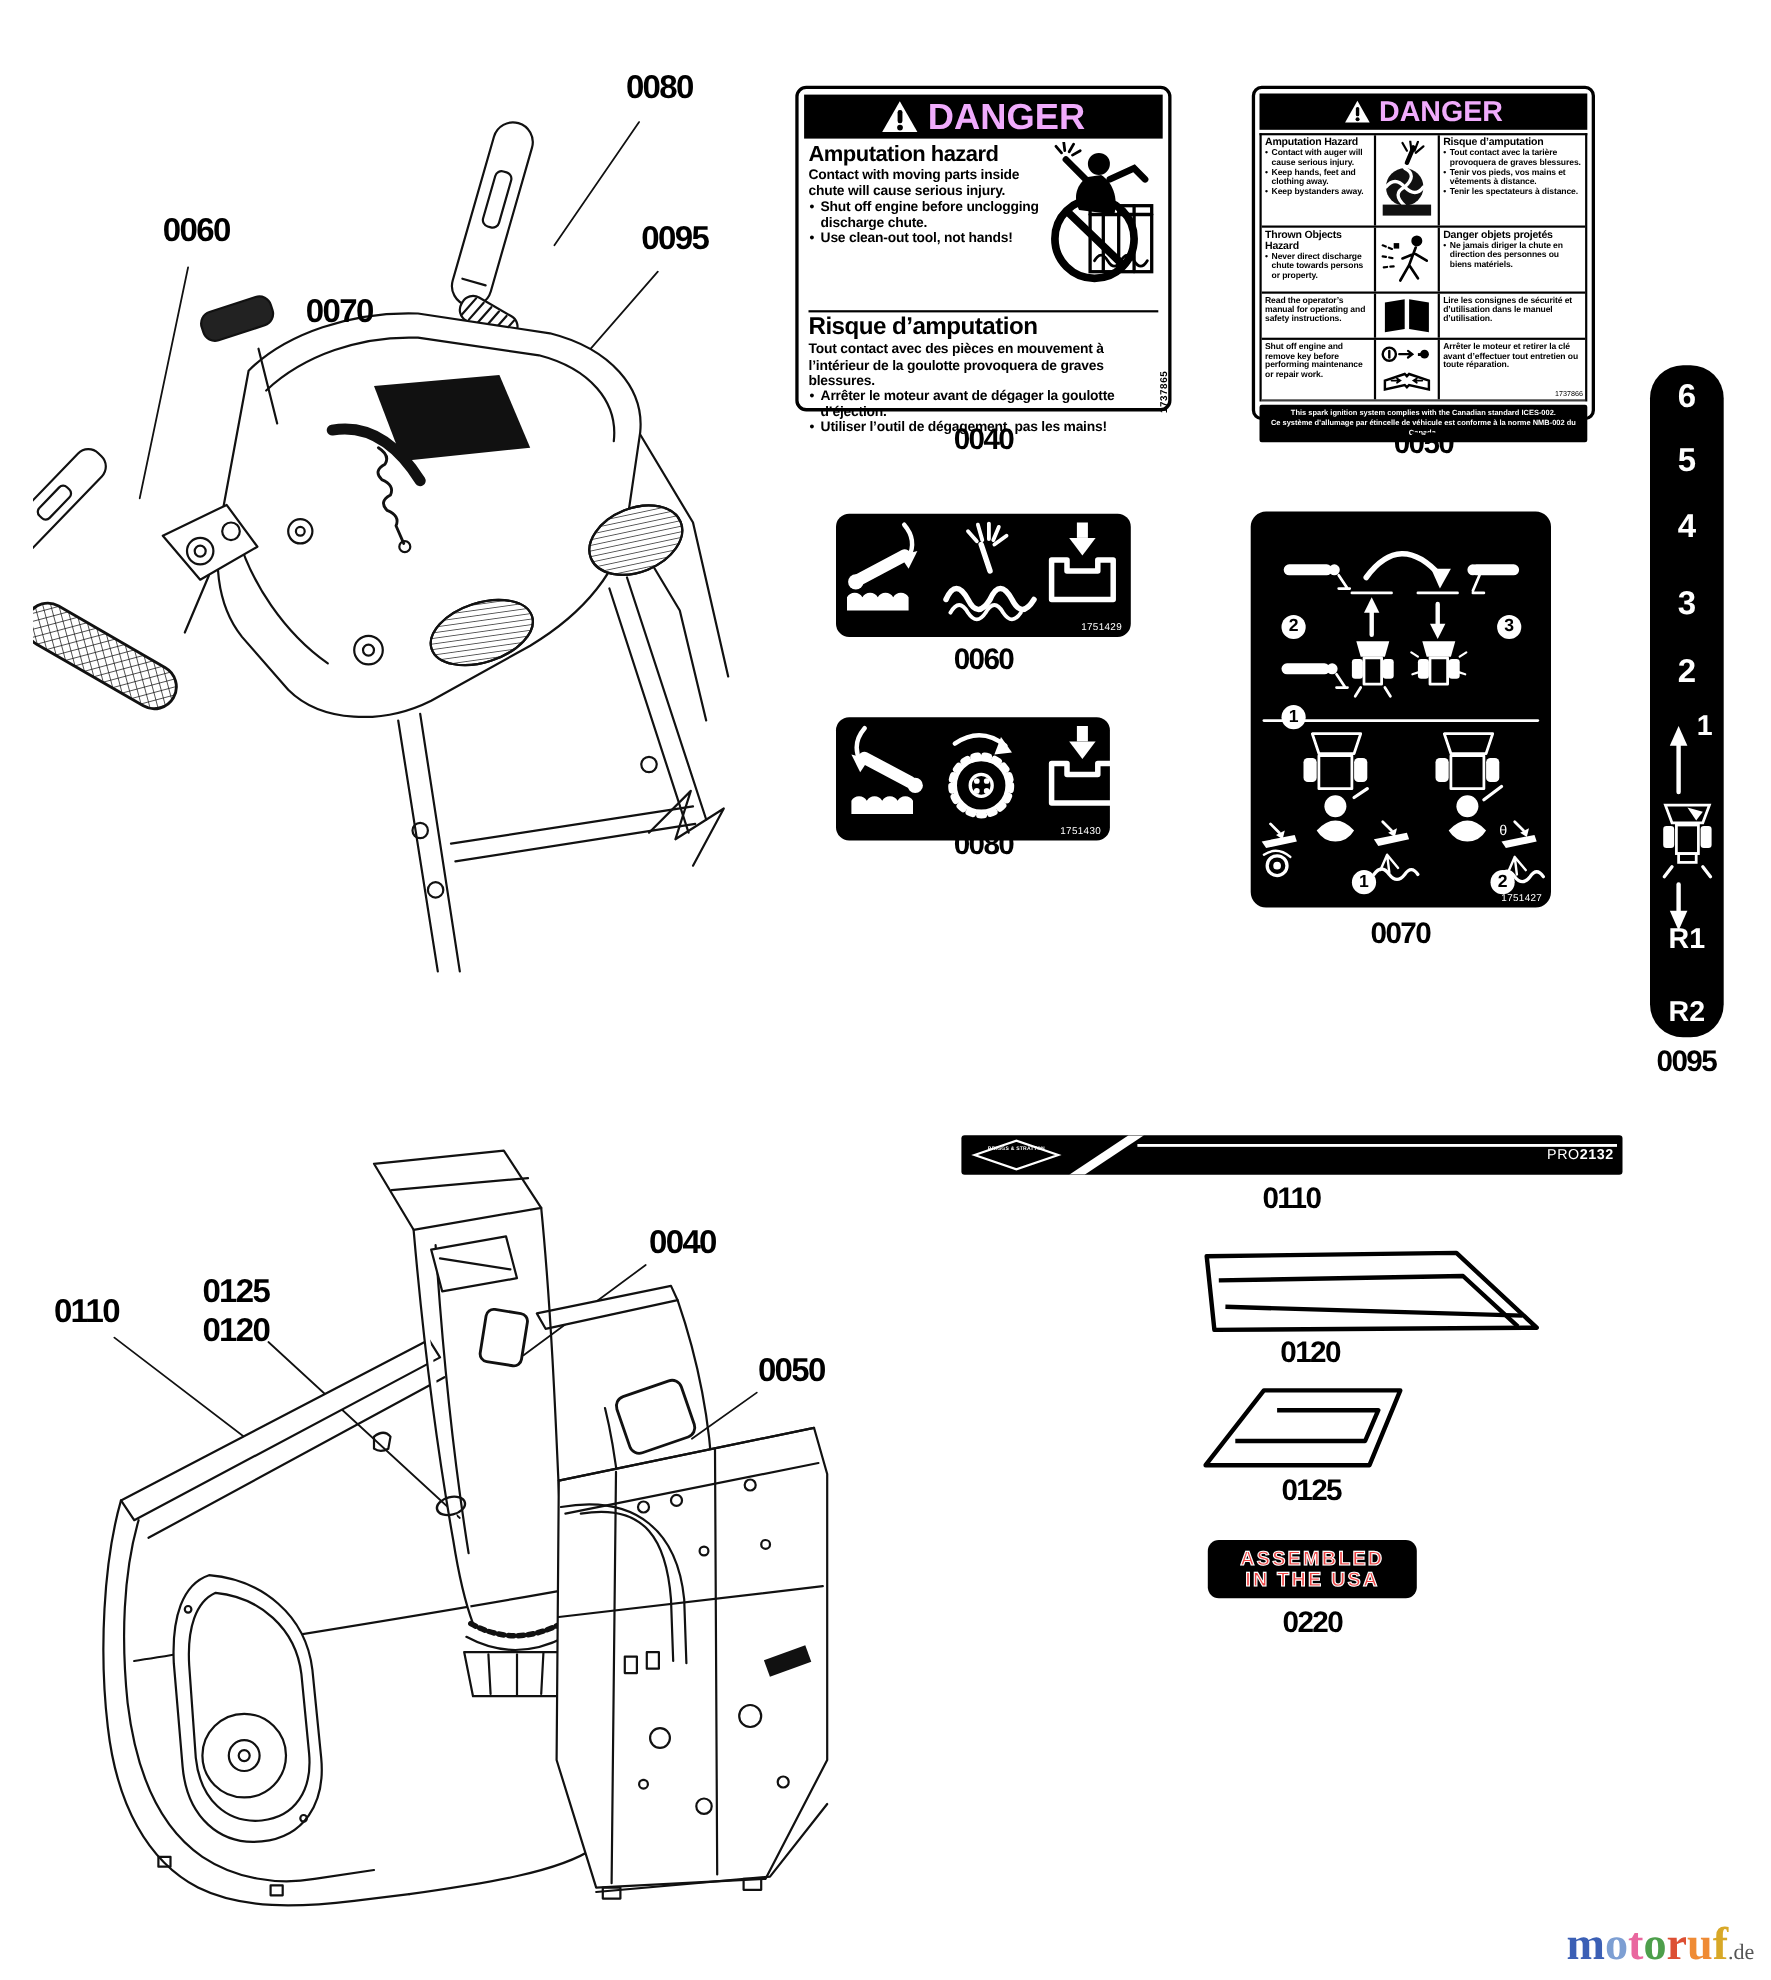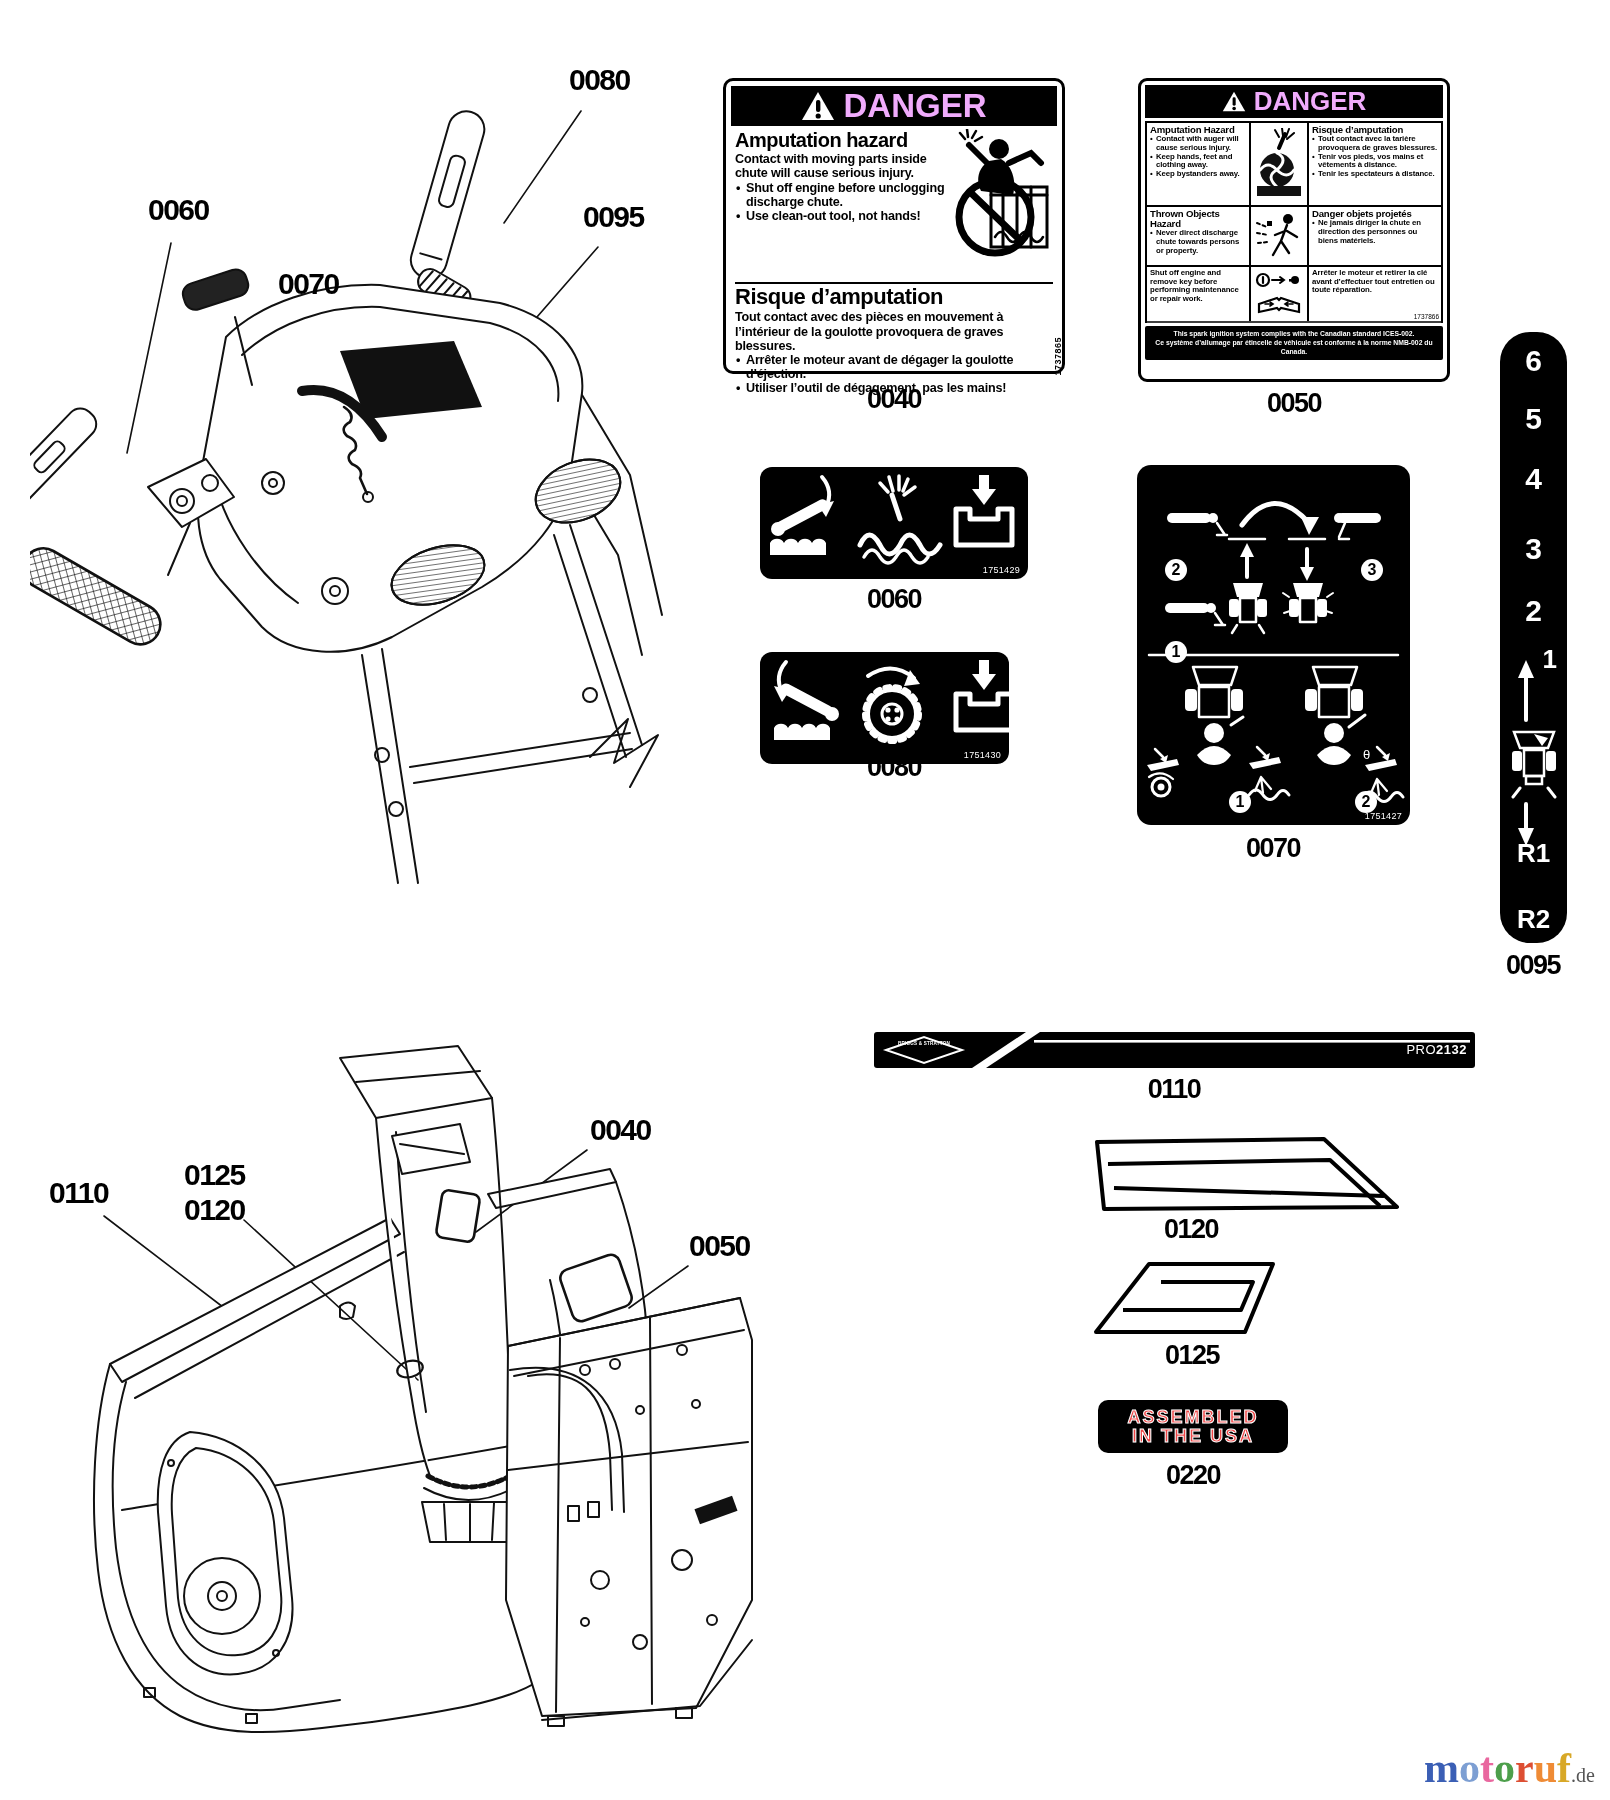--- a/index.html
+++ b/index.html
@@ -296,20 +296,34 @@
             <path d="M2,12 l10,4 M2,22 l11,2 M3,32 l10,-1" stroke-dasharray="3 3" stroke-width="2"></path>
             <rect x="12" y="10" width="5" height="5" fill="#000" stroke="none"></rect>
           </svg>
         </div>
         <div class="d50-c d50-fr">
           <div class="gtitle">Danger objets projetés</div>
           <div class="gbul">Ne jamais diriger la chute en direction des personnes ou biens matériels.</div>
         </div>
       </div>
 
+      <div class="d50-row" style="height:40px">
+        <div class="d50-c d50-en">
+          <div class="gsmall">Read the operator’s manual for operating and safety instructions.</div>
+        </div>
+        <div class="d50-ic">
+          <svg width="44" height="32" viewBox="0 0 44 32">
+            <path d="M2,4 L20,1 L20,28 L2,31 Z" fill="#000"></path>
+            <path d="M42,4 L24,1 L24,28 L42,31 Z" fill="#000"></path>
+          </svg>
+        </div>
+        <div class="d50-c d50-fr">
+          <div class="gsmall">Lire les consignes de sécurité et d’utilisation dans le manuel d’utilisation.</div>
+        </div>
+      </div>
 
       <div class="d50-row" style="height:54px;border-bottom:2px solid #404040">
         <div class="d50-c d50-en">
           <div class="gsmall">Shut off engine and remove key before performing maintenance or repair work.</div>
         </div>
         <div class="d50-ic">
           <svg width="48" height="44" viewBox="0 0 48 44" fill="none" stroke="#000" stroke-width="2.2" stroke-linecap="round">
             <circle cx="8" cy="8" r="6"></circle>
               <line x1="8" y1="5" x2="8" y2="11"></line>
             <path d="M17,8 h12 m-4,-3 l4,3 l-4,3" stroke-width="2"></path>

